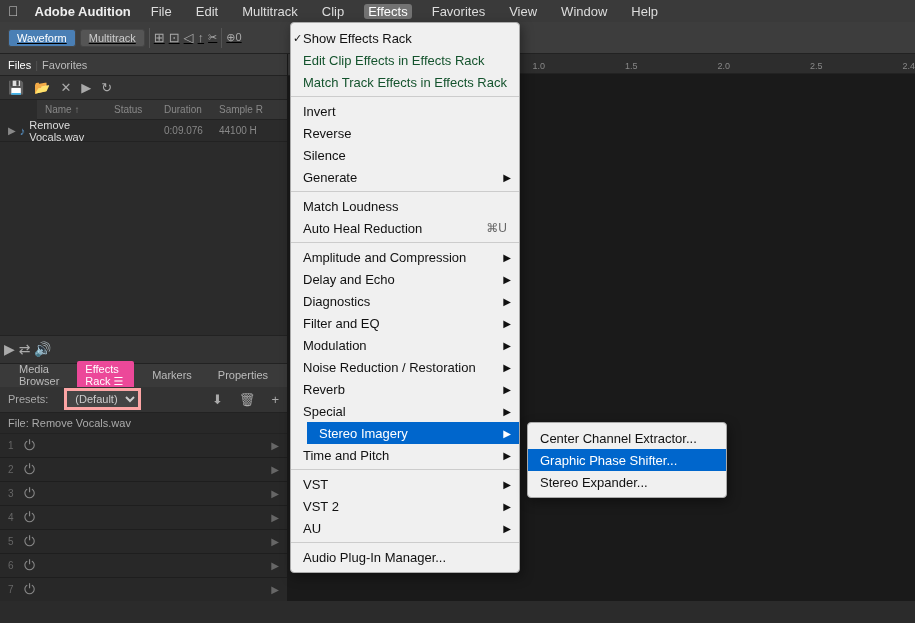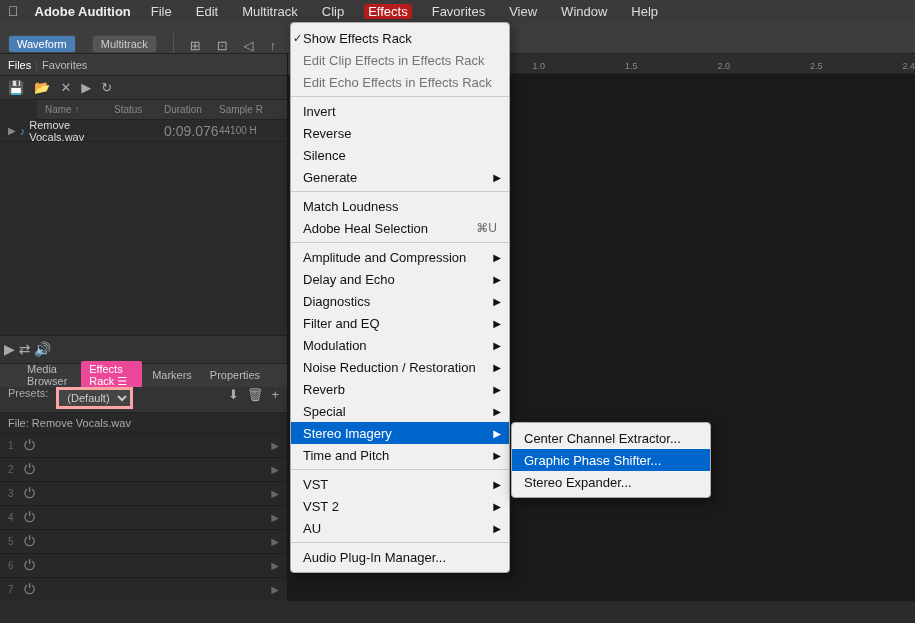--- a/index.html
+++ b/index.html
@@ -33,34 +33,35 @@
       color: #eee;
       font-size: 13px;
     }
     .menubar-item {
       color: #ddd;
       font-size: 13px;
       cursor: pointer;
       padding: 0 4px;
     }
     .menubar-item.active {
-      background: #b91c1c;
+      background: #737373;
       color: white;
       border-radius: 3px;
     }
 
     
     .toolbar {
       display: flex;
-      align-items: flex-end;
+      align-items: center;
       height: 32px;
       background: #3d3d3d;
       border-bottom: 1px solid #222;
       padding: 0 8px;
-      gap: 16px;
+      gap: 4px;
+      text-decoration: underline;
     }
     .toolbar-btn {
       background: #555;
       border: 1px solid #444;
       border-radius: 3px;
       color: #ccc;
       font-size: 11px;
       padding: 2px 8px;
       cursor: pointer;
     }
@@ -144,32 +145,32 @@
       align-items: center;
       height: 22px;
       padding: 0 8px;
       border-bottom: 1px solid #222;
       cursor: pointer;
     }
     .file-expand { color: #888; margin-right: 4px; font-size: 10px; }
     .file-icon { color: #5b9bd5; margin-right: 4px; font-size: 11px; }
     .file-name { color: #ddd; font-size: 11px; flex: 1; }
     .file-status { width: 50px; color: #888; font-size: 10px; }
-    .file-duration { width: 55px; color: #888; font-size: 14px; }
+    .file-duration { width: 55px; color: #888; font-size: 10px; }
     .file-sample { width: 60px; color: #888; font-size: 10px; }
 
     
     .bottom-tabs {
       display: flex;
       align-items: center;
       height: 24px;
       background: #3a3a3a;
       border-top: 1px solid #222;
-      padding: 0 19px;
-      gap: 2px;
+      padding: 0 11px;
+      gap: 10px;
     }
     .bottom-tab {
       font-size: 11px;
       color: #bbb;
       padding: 2px 8px;
       cursor: pointer;
       border-radius: 2px;
     }
     .bottom-tab.active {
       background: #ec4899;
@@ -177,26 +178,26 @@
     }
 
     
     .effects-rack {
       flex: 1;
       background: #282828;
       overflow-y: auto;
     }
     .effects-rack-header {
       display: flex;
-      align-items: flex-start;
+      align-items: center;
       height: 26px;
       background: #333;
       border-bottom: 1px solid #222;
       padding: 0 8px;
-      gap: 8px;
+      gap: 16px;
     }
     .presets-label { color: #aaa; font-size: 11px; }
     .presets-select {
       background: #444;
       border: 3px solid #fca5a5;
       color: #ccc;
       font-size: 11px;
       padding: 1px 4px;
     }
     .effects-file-label {
@@ -289,24 +290,25 @@
       position: absolute;
       right: 8px;
       font-size: 10px;
     }
     .menu-item.checked::before {
       content: '✓';
       position: absolute;
       left: 2px;
       font-size: 11px;
     }
-    .menu-item.grayed { color: #737373; cursor: default; text-align: center; }
+    .menu-item.grayed { color: #14532d; cursor: default; text-align: center; }
     .menu-item.highlighted {
       background: #0066cc;
       color: white;
+      margin-left: 16px;
     }
     .menu-separator {
       height: 1px;
       background: #ccc;
       margin: 3px 0;
     }
     .menu-shortcut {
       margin-left: auto;
       color: #666;
       font-size: 12px;
@@ -658,41 +660,41 @@
 </div>
 
 <div class="dropdown-menu" style="top:22px; left:290px;">
   <div class="menu-item checked">
     <span>Show Effects Rack</span>
   </div>
   <div class="menu-item grayed">
     <span>Edit Clip Effects in Effects Rack</span>
   </div>
   <div class="menu-item grayed">
-    <span>Edit Echo Effects in Effects Rack</span>
+    <span>Match Track Effects in Effects Rack</span>
   </div>
   <div class="menu-separator"></div>
   <div class="menu-item">
     <span>Invert</span>
   </div>
   <div class="menu-item">
     <span>Reverse</span>
   </div>
   <div class="menu-item">
     <span>Silence</span>
   </div>
   <div class="menu-item has-arrow">
     <span>Generate</span>
   </div>
   <div class="menu-separator"></div>
   <div class="menu-item">
     <span>Match Loudness</span>
   </div>
   <div class="menu-item">
-    <span>Adobe Heal Selection</span>
+    <span>Auto Heal Reduction</span>
     <span class="menu-shortcut">⌘U</span>
   </div>
   <div class="menu-separator"></div>
   <div class="menu-item has-arrow">
     <span>Amplitude and Compression</span>
   </div>
   <div class="menu-item has-arrow">
     <span>Delay and Echo</span>
   </div>
   <div class="menu-item has-arrow">

